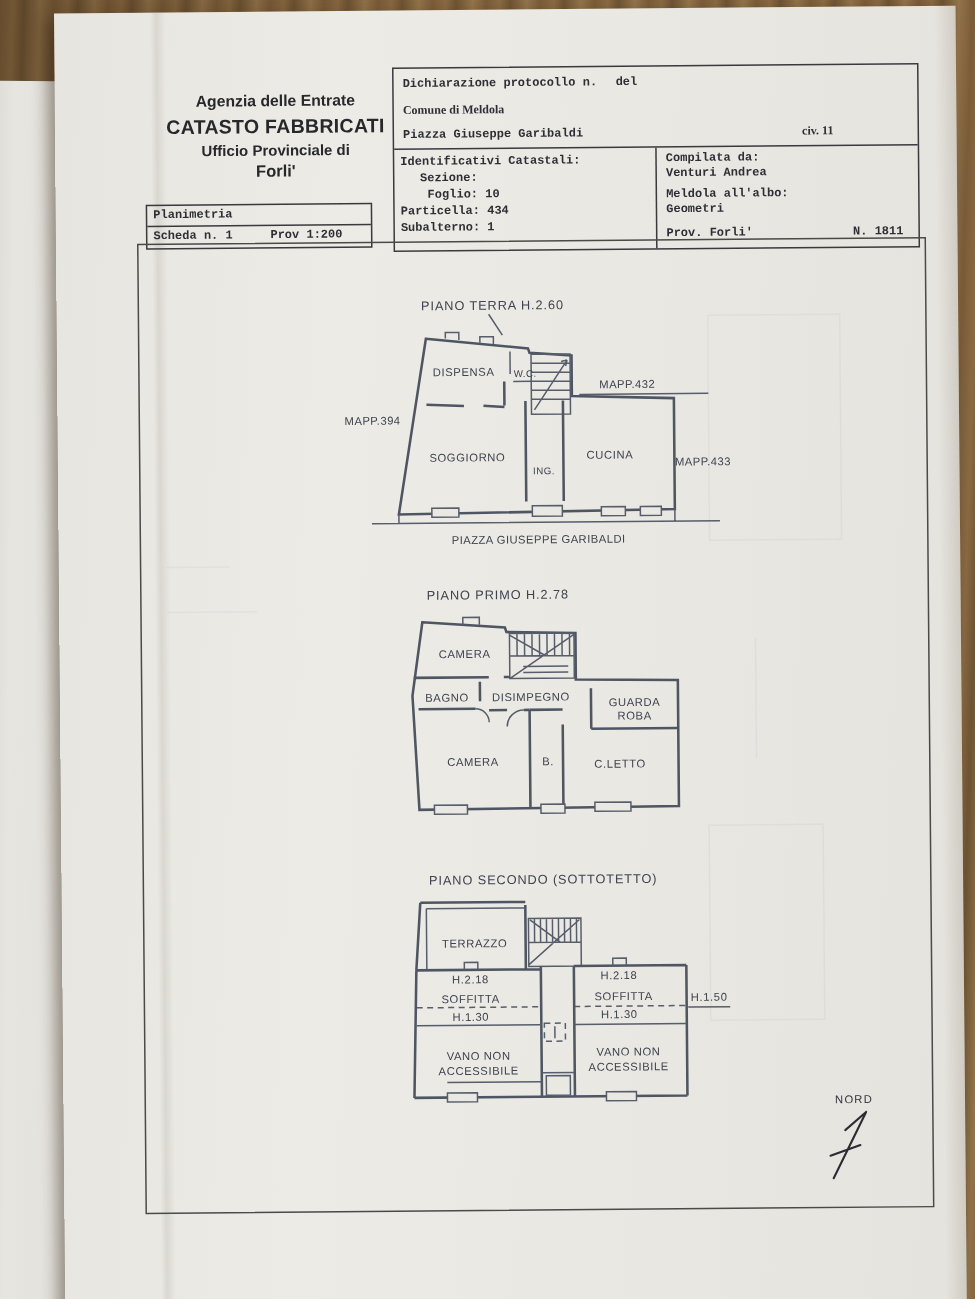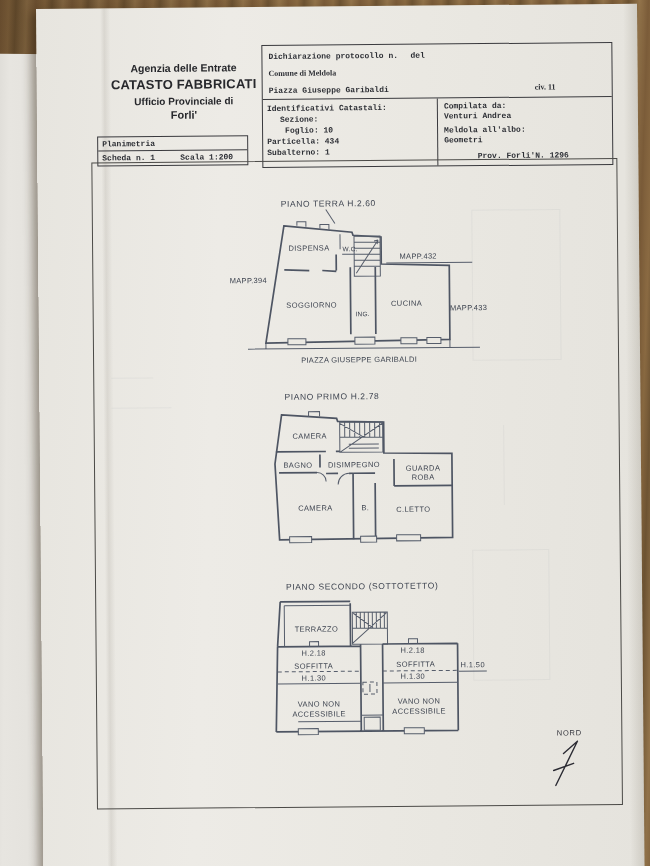--- a/index.html
+++ b/index.html
@@ -31,21 +31,21 @@
   .decl-box{position:absolute;left:225px;top:38px;width:349px;border:1px solid #3a3a3e;font-size:8px;font-weight:700;}
   .decl-top{position:relative;height:53px;border-bottom:1px solid #3a3a3e;}
   .decl-top span{position:absolute;white-space:nowrap;}
   .dt-protocol{left:6px;top:6px;} .dt-del{left:148px;top:6px;}
   .dt-comune{left:6px;top:23px;font-family:Liberation Serif, serif;} .dt-address{left:6px;top:40px;} .dt-civ{left:272px;top:39px;font-family:Liberation Serif, serif;}
   .decl-bottom{display:flex;}
   .cell-left{width:166px;border-right:1px solid #3a3a3e;padding:3px 4px 4px;line-height:11px;white-space:nowrap;}
   .i1{padding-left:13px;} .i2{padding-left:18px;}
   .cell-right{flex:1;padding:3px 6px 4px;line-height:9.5px;white-space:nowrap;}
   .cr-gap{margin-top:5px;}
-  .cr-prov{margin-top:7px;display:flex;justify-content:center;padding-right:4px;}
+  .cr-prov{margin-top:7px;display:flex;justify-content:space-between;padding-right:4px;}
   .frame{position:absolute;left:54px;top:154px;width:524px;height:645px;border:1.2px solid #4b4a47;}
   svg.plans{position:absolute;left:54px;top:154px;}
   .w2{stroke:#4e5563;stroke-width:1.7;fill:none;stroke-linejoin:miter;}
   .w1{stroke:#565d6b;stroke-width:1;fill:none;}
   .w1f{stroke:#565d6b;stroke-width:1;fill:#eae8e2;}
   .dash{stroke:#565d6b;stroke-width:1;fill:none;stroke-dasharray:4 3;}
   .pen{stroke:#2c2c34;stroke-width:1.4;fill:none;stroke-linecap:round;}
   .ghost{stroke:#5a6070;fill:none;opacity:.06;}
   text.room{font-family:"Liberation Sans",sans-serif;font-size:7.5px;fill:#3e4450;letter-spacing:.4px;text-anchor:middle;}
   text.roomsm{font-family:"Liberation Sans",sans-serif;font-size:6.5px;fill:#3e4450;letter-spacing:.3px;text-anchor:middle;}
@@ -65,21 +65,21 @@
       <div class="l1">Agenzia delle Entrate</div>
       <div class="l2">CATASTO FABBRICATI</div>
       <div class="l3">Ufficio Provinciale di</div>
       <div class="l4">Forli'</div>
     </div>
 
     <div class="plan-box mono">
       <div class="r1">Planimetria</div>
       <div class="r2">
         <span>Scheda n. 1</span>
-        <span class="scala">Scala 1:200</span>
+        <span class="scala">Prov 1:200</span>
       </div>
     </div>
 
     <div class="decl-box mono">
       <div class="decl-top">
         <span class="dt-protocol">Dichiarazione protocollo n.</span>
         <span class="dt-del">del</span>
         <span class="dt-comune">Comune di Meldola</span>
         <span class="dt-address">Piazza Giuseppe Garibaldi</span>
         <span class="dt-civ">civ. 11</span>
@@ -92,21 +92,21 @@
           <div>Particella: 434</div>
           <div>Subalterno: 1</div>
         </div>
         <div class="cell-right">
           <div>Compilata da:</div>
           <div>Venturi Andrea</div>
           <div class="cr-gap">Meldola all'albo:</div>
           <div>Geometri</div>
           <div class="cr-prov">
             <span>Prov. Forli'</span>
-            <span>N. 1296</span>
+            <span>N. 1811</span>
           </div>
         </div>
       </div>
     </div>
 
     <div class="frame"></div>
 
     <svg class="plans" width="526" height="648" viewBox="90 164 526 648">
 
       <g class="ghost">

